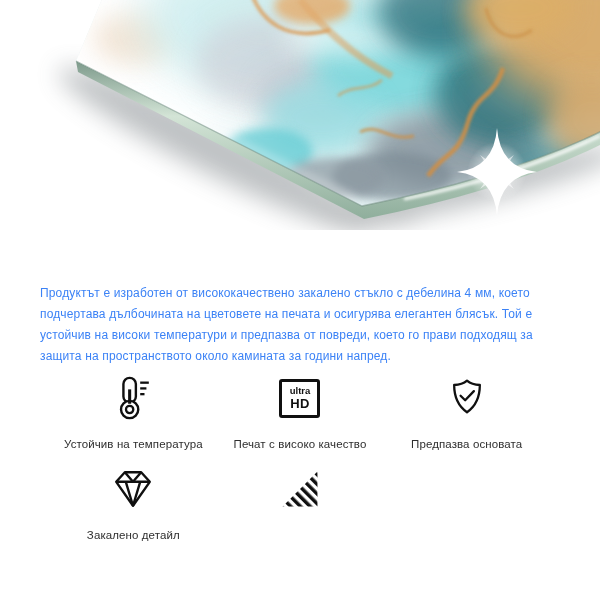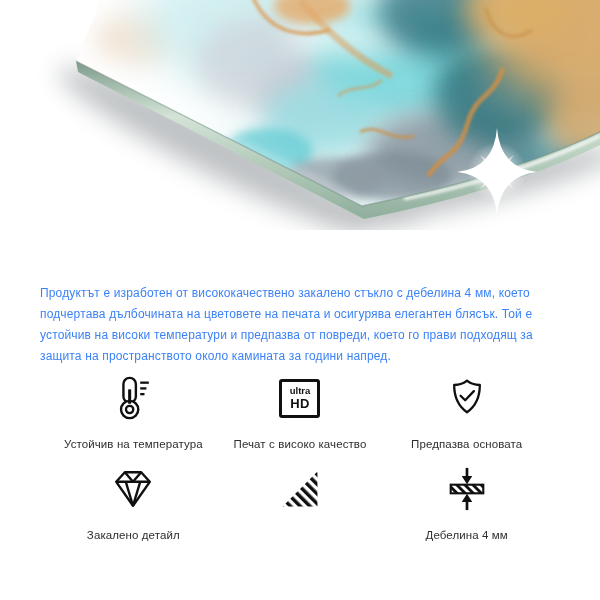--- a/index.html
+++ b/index.html
@@ -172,33 +172,16 @@
             <defs>
               <pattern id="pstr1" width="7.5" height="7.5" patternUnits="userSpaceOnUse" patternTransform="rotate(-45)">
                 <rect width="3.8" height="7.5" fill="#101010"></rect>
               </pattern>
             </defs>
             <path d="M5,43 L43,5 L43,43 Z" fill="url(#pstr1)"></path>
           </svg>
         </div>
       </div>
 
-      <div class="feature">
-        <div class="icon-box">
-          <svg width="46" height="46" viewBox="0 0 48 48">
-            <defs>
-              <pattern id="pstr2" width="6" height="6" patternUnits="userSpaceOnUse" patternTransform="rotate(-45)">
-                <rect width="3" height="6" fill="#101010"></rect>
-              </pattern>
-            </defs>
-            <rect x="7" y="19.5" width="34" height="9" fill="url(#pstr2)" stroke="#101010" stroke-width="2.2"></rect>
-            <line x1="24" y1="2" x2="24" y2="11" stroke="#101010" stroke-width="2.8"></line>
-            <polygon points="24,19 18.5,10.5 29.5,10.5" fill="#101010"></polygon>
-            <line x1="24" y1="46" x2="24" y2="37" stroke="#101010" stroke-width="2.8"></line>
-            <polygon points="24,29 18.5,37.5 29.5,37.5" fill="#101010"></polygon>
-          </svg>
-        </div>
-        <div class="label">Дебелина 4 мм</div>
-      </div>
 
     </div>
   </div>
 </div>
 
 </body></html>

